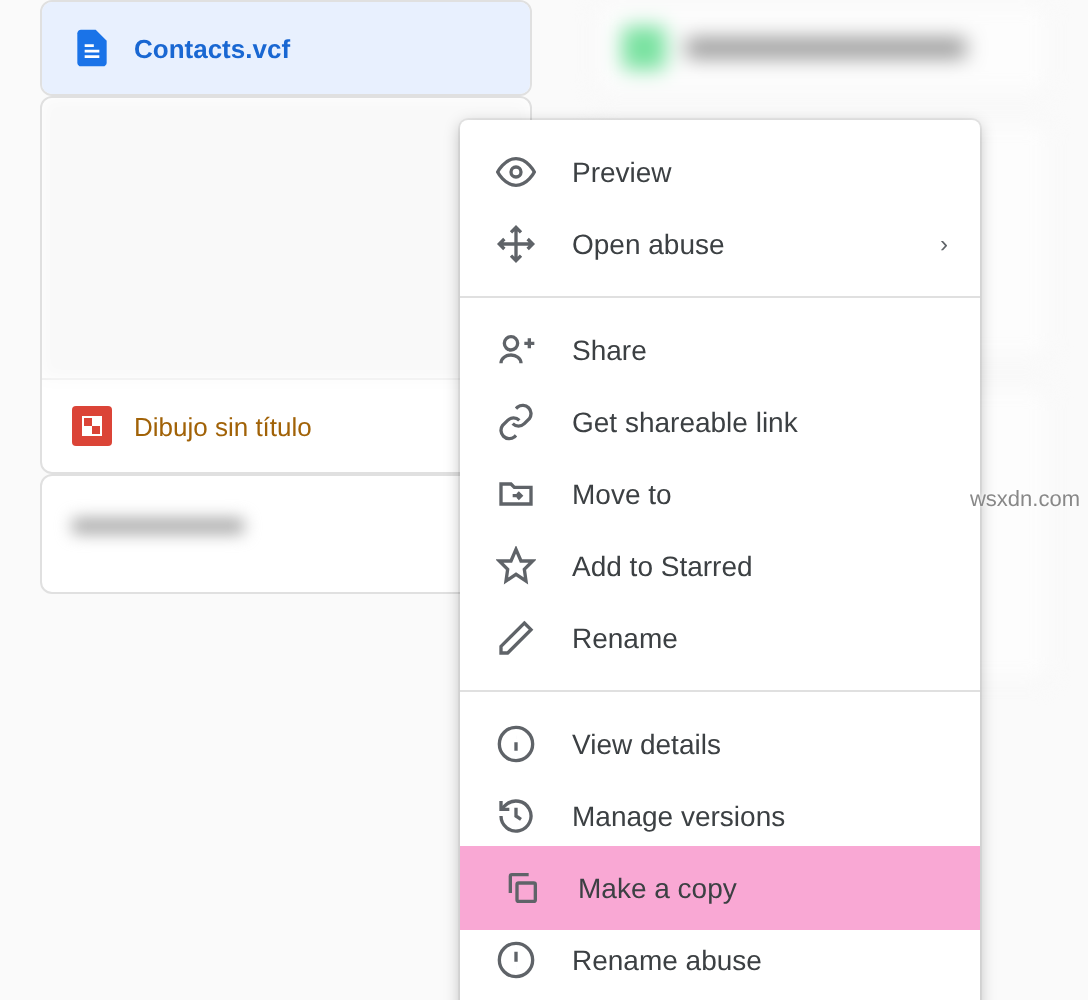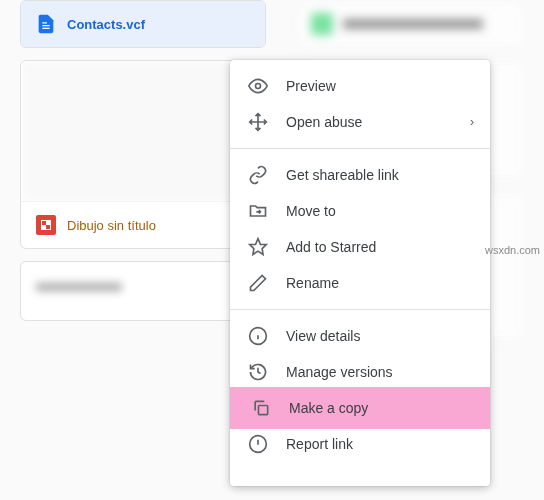--- a/index.html
+++ b/index.html
@@ -13,21 +13,20 @@
     }
     .container {
       display: flex;
       gap: 12px;
       padding: 0 20px;
     }
     .col {
       flex: 1;
       display: flex;
       flex-direction: column;
-      gap: 12px;
     }
     .card {
       background: #fff;
       border: 1px solid #e0e0e0;
       border-radius: 6px;
       overflow: hidden;
     }
     .card-preview {
       height: 140px;
       background: #fff;
@@ -232,20 +231,29 @@
           <path d="M5 9l-3 3 3 3M9 5l3-3 3 3M15 19l-3 3-3-3M19 9l3 3-3 3M2 12h20M12 2v20"></path>
         </svg>
     </span>
     <span class="menu-label">Open abuse</span>
     <span class="submenu-arrow">›</span>
   </div>
   <div class="menu-divider"></div>
   <div class="menu-item">
     <span class="menu-icon">
       <svg viewBox="0 0 24 24" fill="none" stroke="#5f6368" stroke-width="2">
+          <circle cx="9" cy="8" r="4"></circle>
+          <path d="M3 20c0-3 3-5 6-5s6 2 6 5M17 8h6M20 5v6"></path>
+        </svg>
+    </span>
+    <span class="menu-label">Share</span>
+  </div>
+  <div class="menu-item">
+    <span class="menu-icon">
+      <svg viewBox="0 0 24 24" fill="none" stroke="#5f6368" stroke-width="2">
           <path d="M10 13a5 5 0 0 0 7 0l3-3a5 5 0 0 0-7-7l-1 1M14 11a5 5 0 0 0-7 0l-3 3a5 5 0 0 0 7 7l1-1"></path>
         </svg>
     </span>
     <span class="menu-label">Get shareable link</span>
   </div>
   <div class="menu-item">
     <span class="menu-icon">
       <svg viewBox="0 0 24 24" fill="none" stroke="#5f6368" stroke-width="2">
           <path d="M3 6h6l2 2h10v10H3z"></path>
           <path d="M10 13h5m-2-2 2 2-2 2"></path>
@@ -297,21 +305,21 @@
     </span>
     <span class="menu-label">Make a copy</span>
   </div>
   <div class="menu-item">
     <span class="menu-icon">
       <svg viewBox="0 0 24 24" fill="none" stroke="#5f6368" stroke-width="2">
           <circle cx="12" cy="12" r="10"></circle>
           <path d="M12 7v6M12 16.5h.01"></path>
         </svg>
     </span>
-    <span class="menu-label">Report link</span>
+    <span class="menu-label">Rename abuse</span>
   </div>
   <div class="menu-item">
     
     
   </div>
 
 </div>
 
 <div class="watermark">wsxdn.com</div>
 

